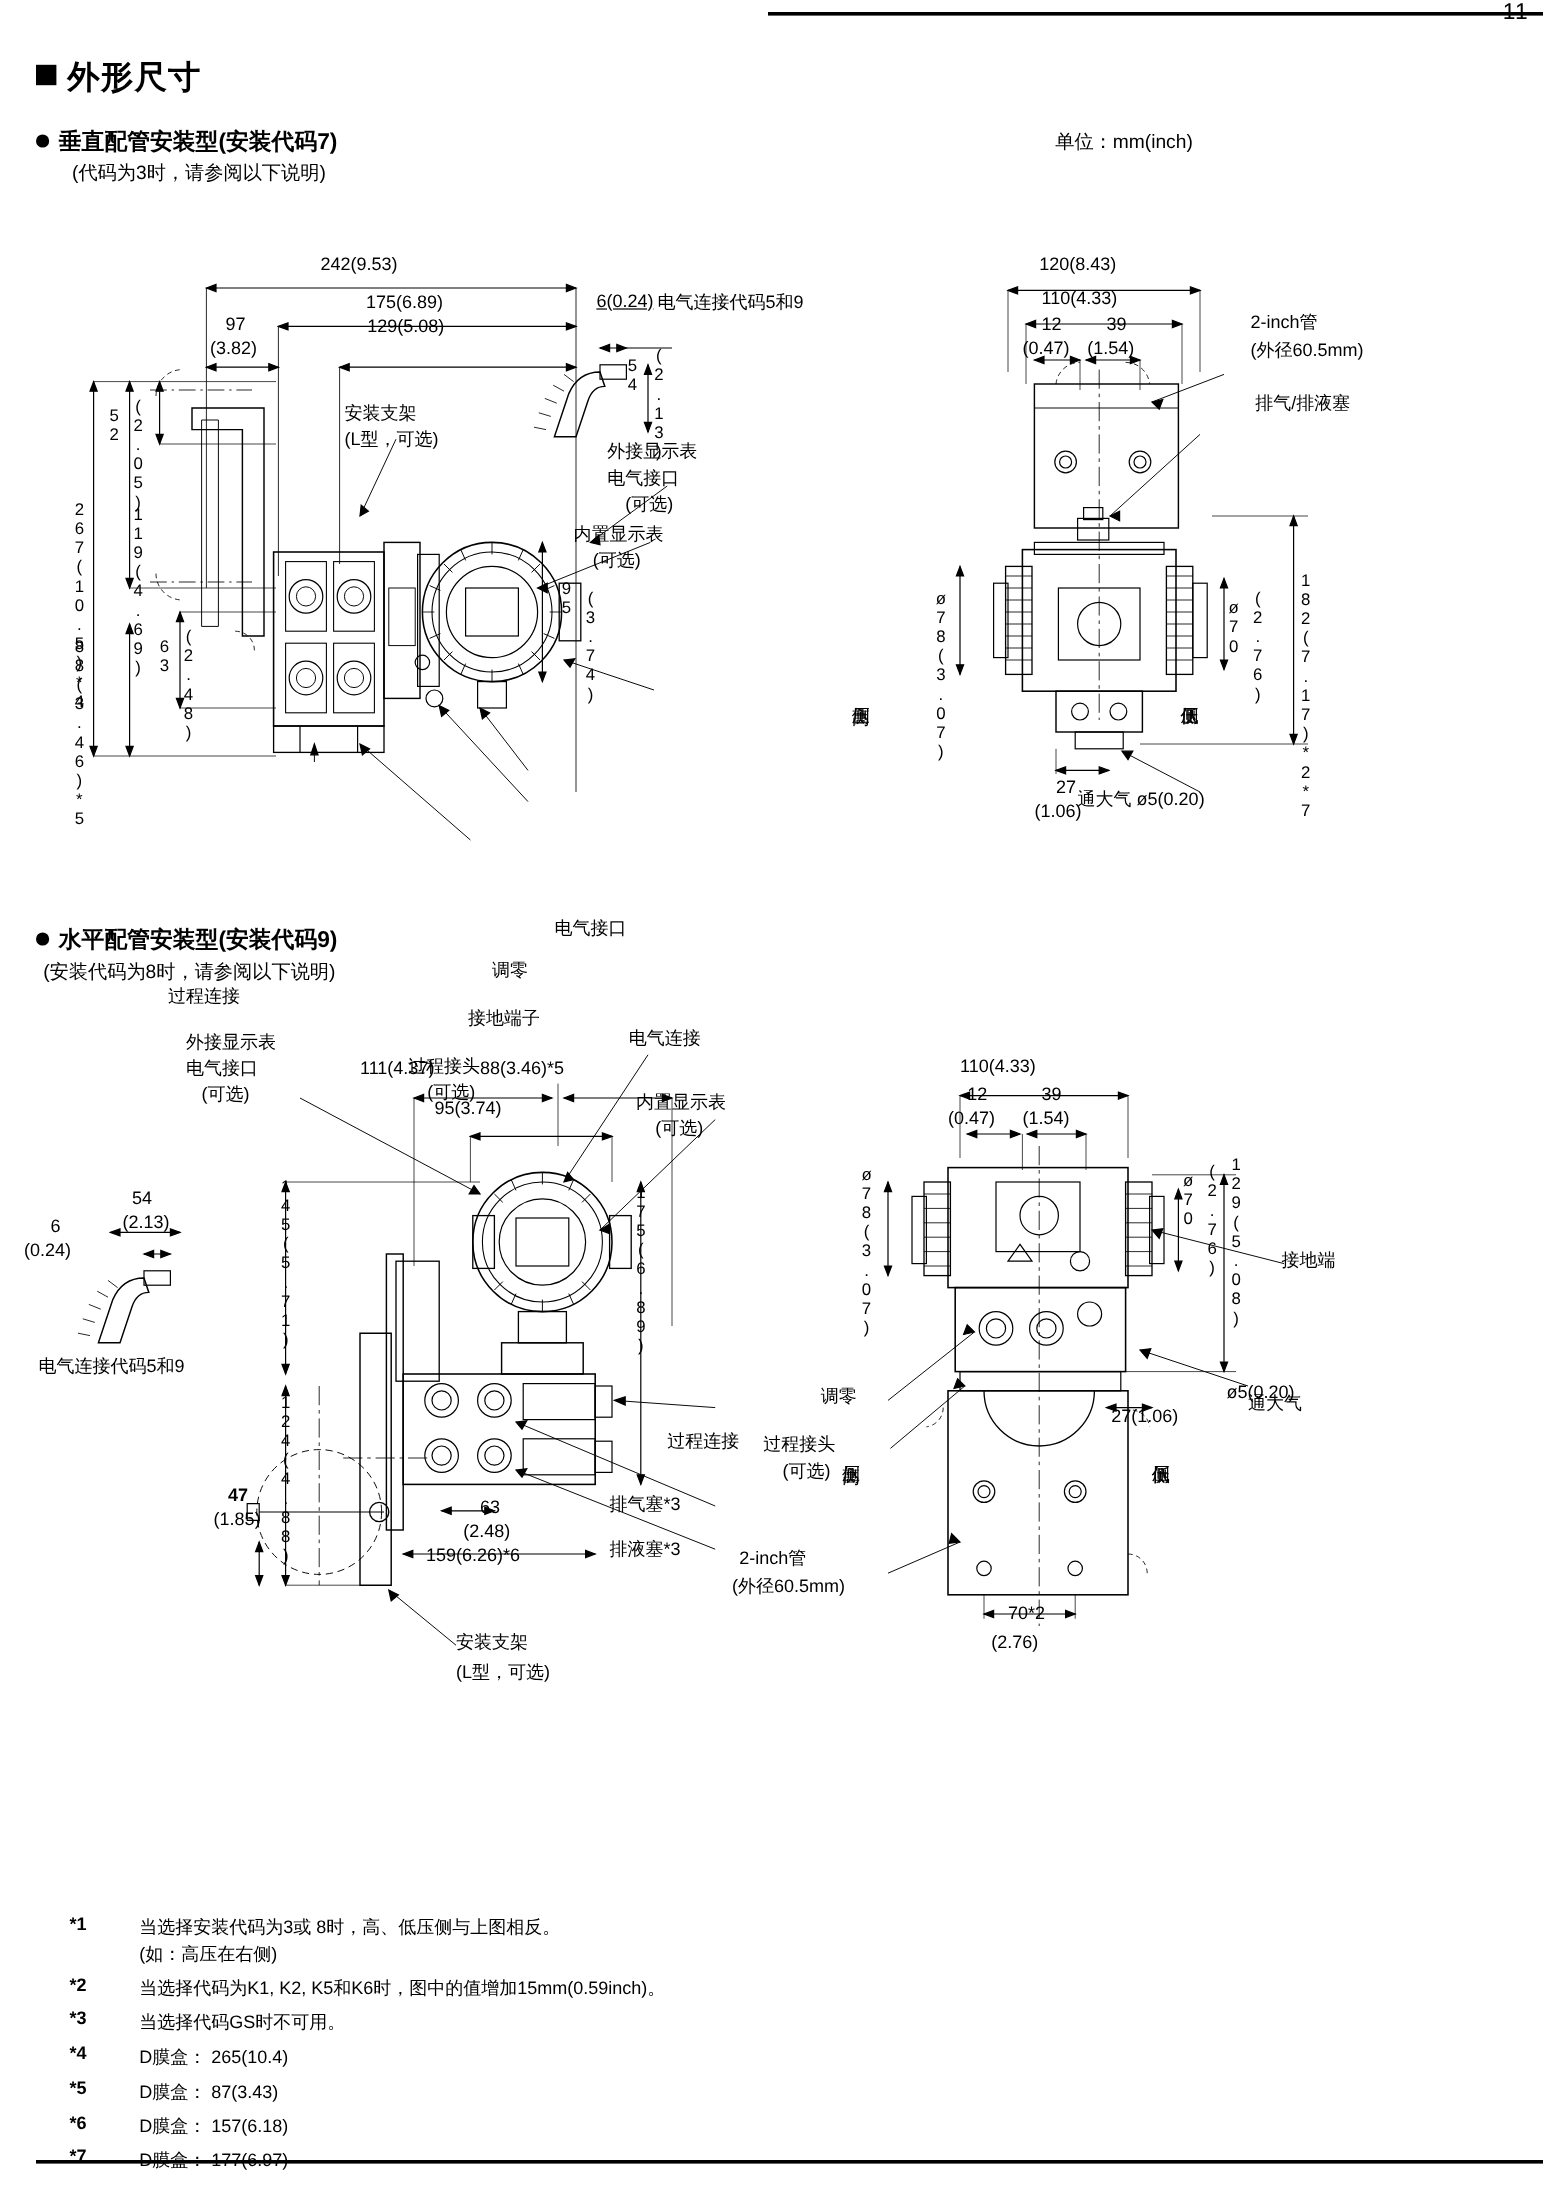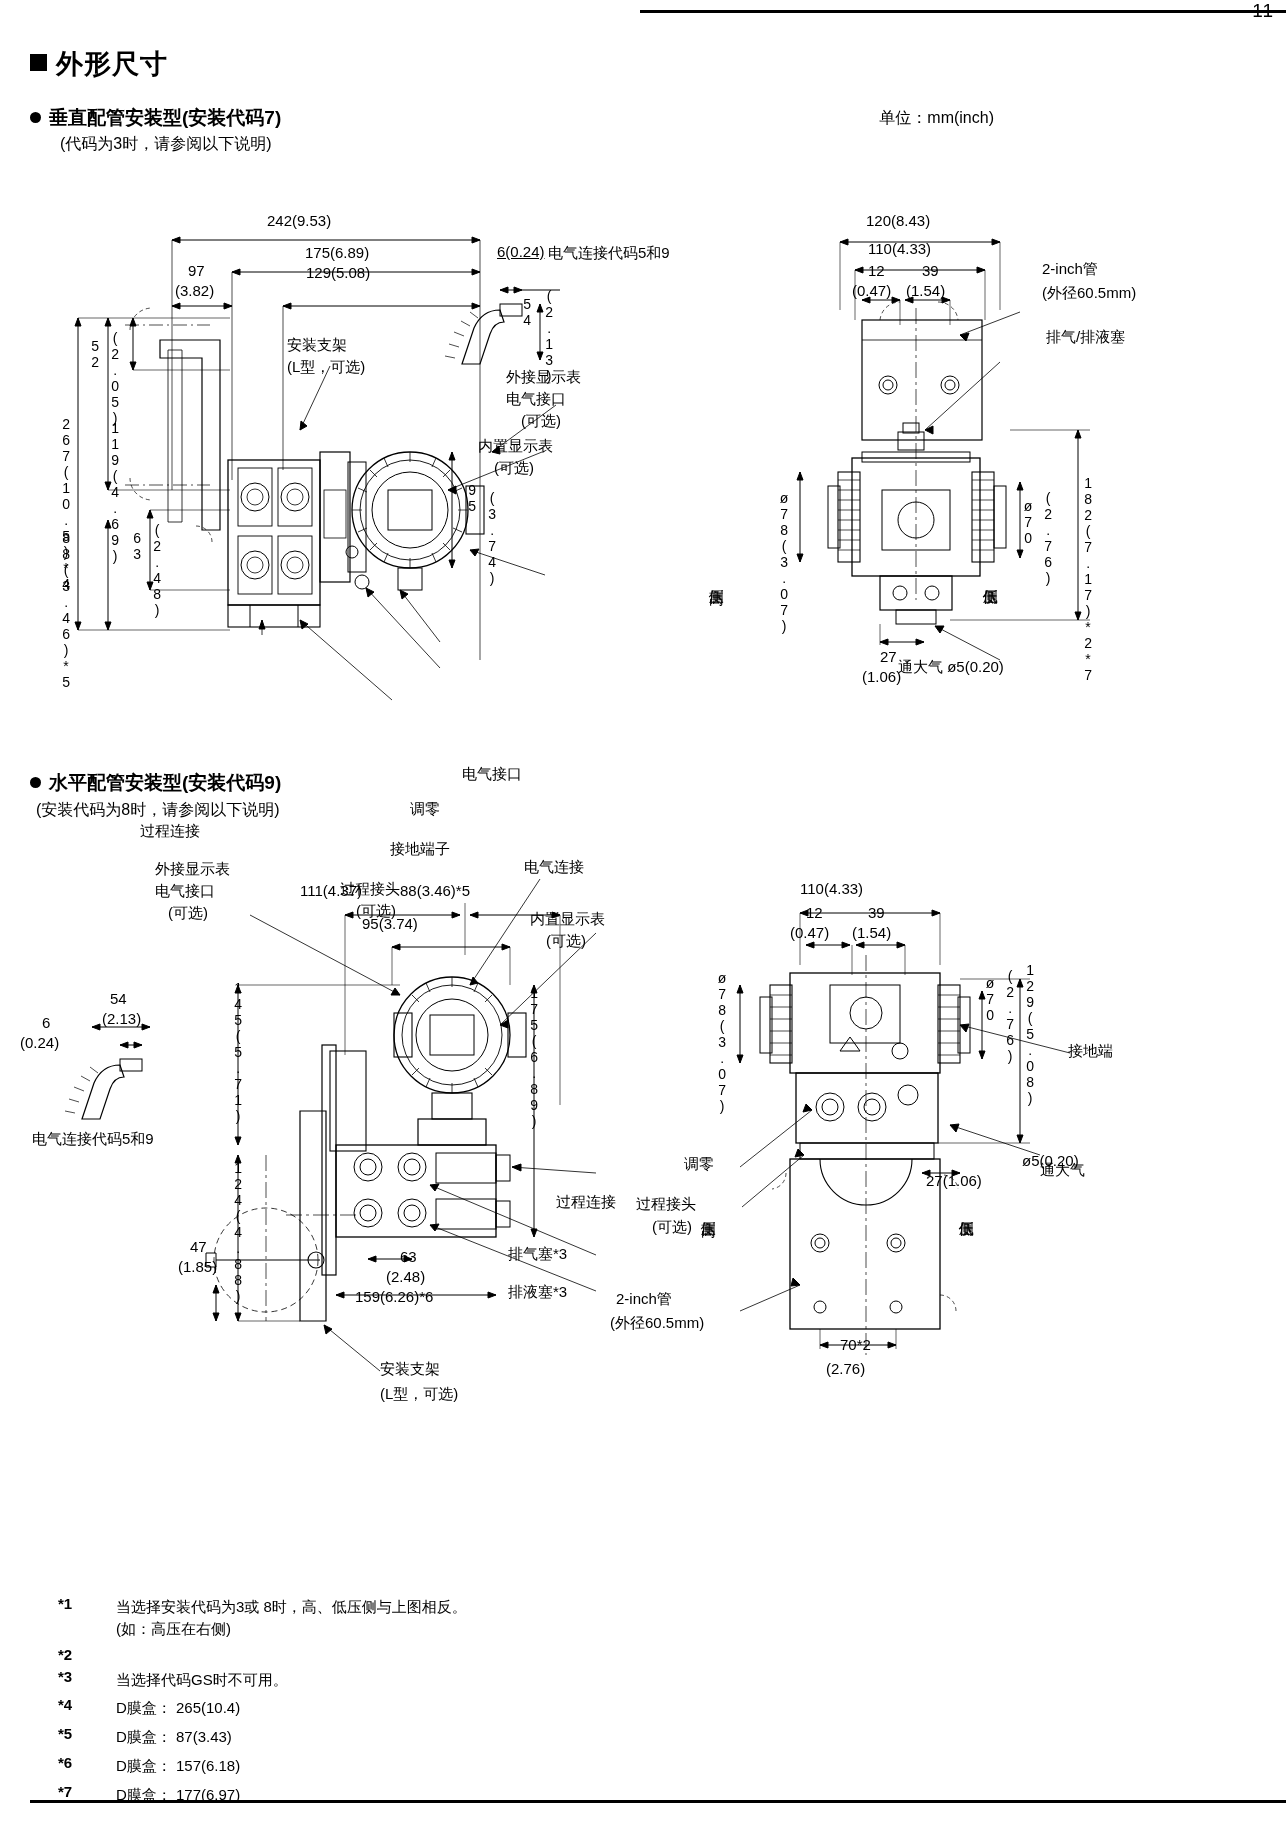--- a/index.html
+++ b/index.html
@@ -555,41 +555,41 @@
       <line x1="740" y1="456" x2="800" y2="430" stroke-width="0.8"></line>
         <path d="M800 430 l-9 1 l2 -8 z" fill="#000"></path>
     </g>
   </svg>
 
   <div class="lbl" style="left:155px;top:860px;">外接显示表</div>
   <div class="lbl" style="left:155px;top:882px;">电气接口</div>
   <div class="lbl" style="left:168px;top:904px;">(可选)</div>
   <div class="lbl" style="left:300px;top:882px;">111(4.37)</div>
   <div class="lbl" style="left:400px;top:882px;">88(3.46)*5</div>
-  <div class="lbl" style="left:524px;top:858px;">电气连接</div>
+  <div class="lbl" style="left:524px;top:858px;font-family:Liberation Mono, monospace;">电气连接</div>
   <div class="lbl" style="left:362px;top:915px;">95(3.74)</div>
   <div class="lbl" style="left:530px;top:910px;">内置显示表</div>
   <div class="lbl" style="left:546px;top:932px;">(可选)</div>
 
   <div class="lbl" style="left:110px;top:990px;">54</div>
   <div class="lbl" style="left:102px;top:1010px;">(2.13)</div>
   <div class="lbl" style="left:42px;top:1014px;">6</div>
   <div class="lbl" style="left:20px;top:1034px;">(0.24)</div>
   <div class="lbl" style="left:32px;top:1130px;">电气连接代码5和9</div>
 
   <div class="lbl v" style="left:230px;top:980px;font-size:14px;">145(5.71)</div>
   <div class="lbl v" style="left:526px;top:985px;font-size:14px;">175(6.89)</div>
   <div class="lbl" style="left:556px;top:1193px;">过程连接</div>
   <div class="lbl v" style="left:230px;top:1160px;font-size:14px;">124(4.88)</div>
   <div class="lbl" style="left:400px;top:1248px;">63</div>
   <div class="lbl" style="left:386px;top:1268px;">(2.48)</div>
   <div class="lbl" style="left:508px;top:1245px;">排气塞*3</div>
   <div class="lbl" style="left:508px;top:1283px;">排液塞*3</div>
   <div class="lbl" style="left:355px;top:1288px;">159(6.26)*6</div>
-  <div class="lbl" style="left:190px;top:1238px;">47</div>
+  <div class="lbl" style="left:190px;top:1238px;font-weight:bold;">47</div>
   <div class="lbl" style="left:178px;top:1258px;">(1.85)</div>
   <div class="lbl" style="left:380px;top:1360px;">安装支架</div>
   <div class="lbl" style="left:380px;top:1385px;">(L型，可选)</div>
 
   <div class="lbl" style="left:800px;top:880px;">110(4.33)</div>
   <div class="lbl" style="left:806px;top:904px;">12</div>
   <div class="lbl" style="left:790px;top:924px;">(0.47)</div>
   <div class="lbl" style="left:868px;top:904px;">39</div>
   <div class="lbl" style="left:852px;top:924px;">(1.54)</div>
   <div class="lbl v" style="left:714px;top:970px;font-size:14px;">ø78(3.07)</div>
@@ -611,20 +611,21 @@
   <div class="lbl" style="left:826px;top:1360px;">(2.76)</div>
 
   <div class="footnotes">
     <div class="fn-row">
         <span class="fn-key">*1</span>
         <span class="fn-txt">当选择安装代码为3或 8时，高、低压侧与上图相反。
 (如：高压在右侧)</span>
       </div>
     <div class="fn-row">
         <span class="fn-key">*2</span>
+        <span class="fn-txt">当选择代码为K1, K2, K5和K6时，图中的值增加15mm(0.59inch)。</span>
       </div>
     <div class="fn-row">
         <span class="fn-key">*3</span>
         <span class="fn-txt">当选择代码GS时不可用。</span>
       </div>
     <div class="fn-row">
         <span class="fn-key">*4</span>
         <span class="fn-txt">D膜盒： 265(10.4)</span>
       </div>
     <div class="fn-row">

